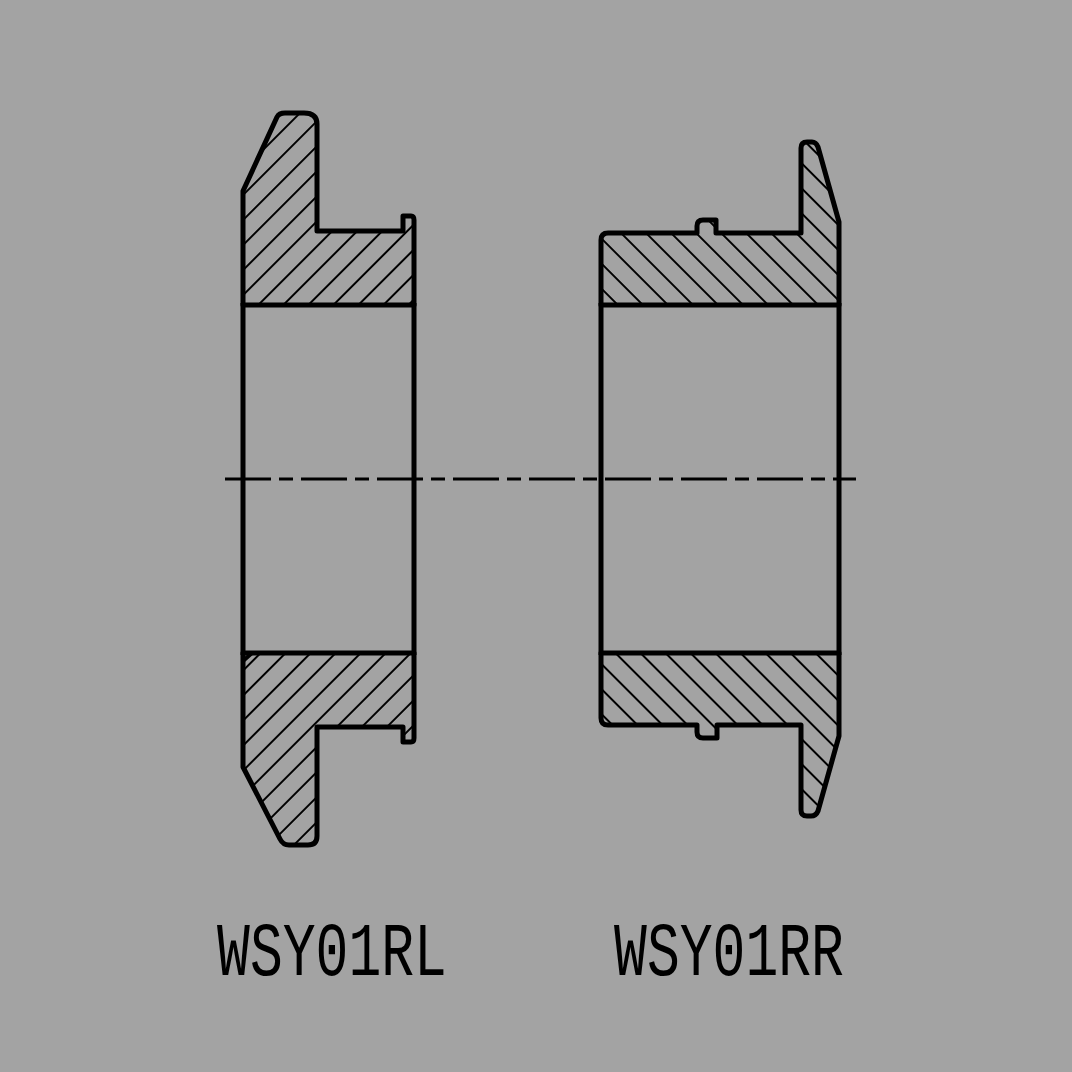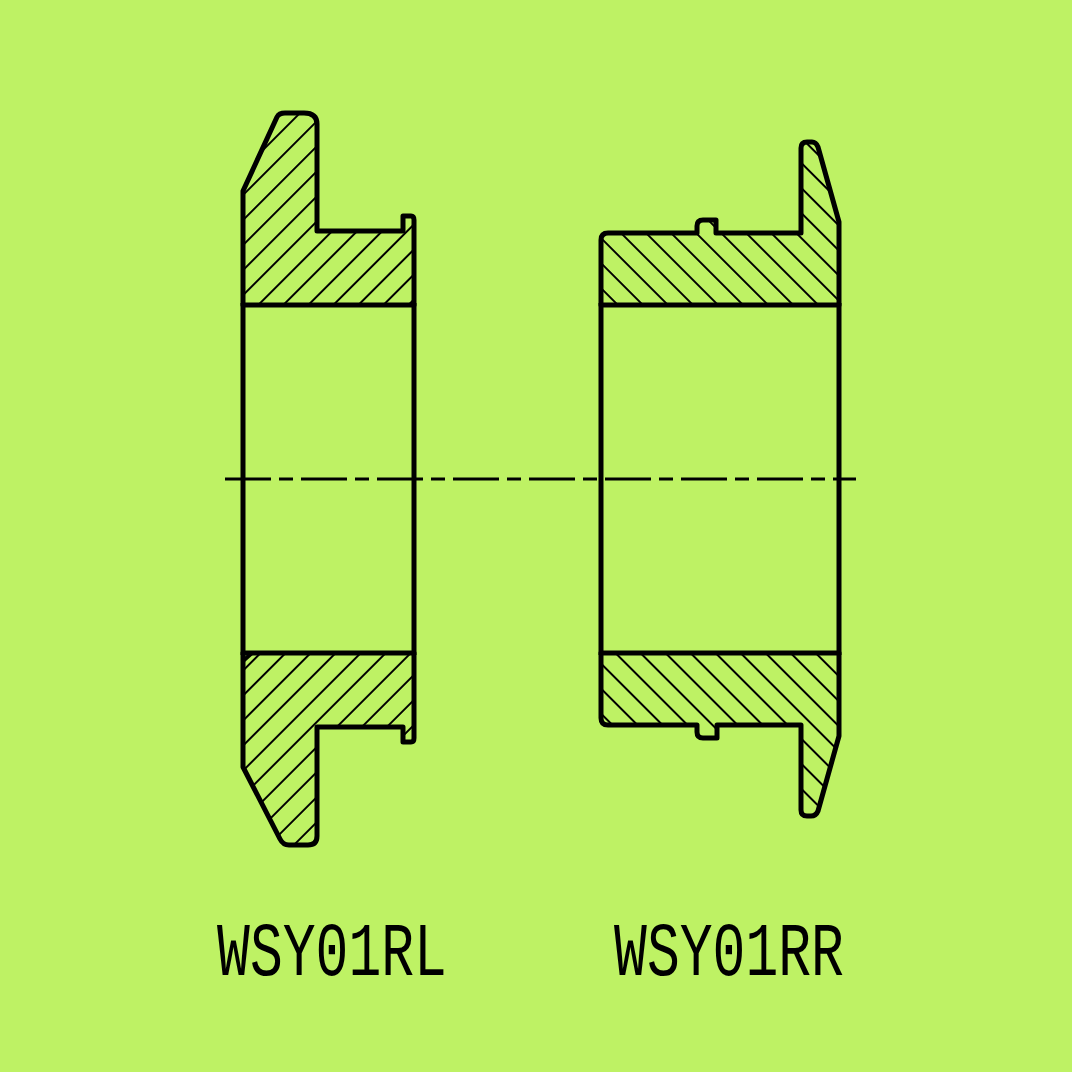--- a/index.html
+++ b/index.html
@@ -5,21 +5,21 @@
   html, body {
     margin: 0;
     padding: 0;
     background: #ffffff;
     font-family: "Liberation Mono", "DejaVu Sans Mono", monospace;
   }
   .canvas {
     position: relative;
     width: 1072px;
     height: 1072px;
-    background: #bef264;
+    background: #a3a3a3;
     overflow: hidden;
   }
   .canvas svg {
     position: absolute;
     left: 0;
     top: 0;
     width: 1072px;
     height: 1072px;
   }
   .part-label {

